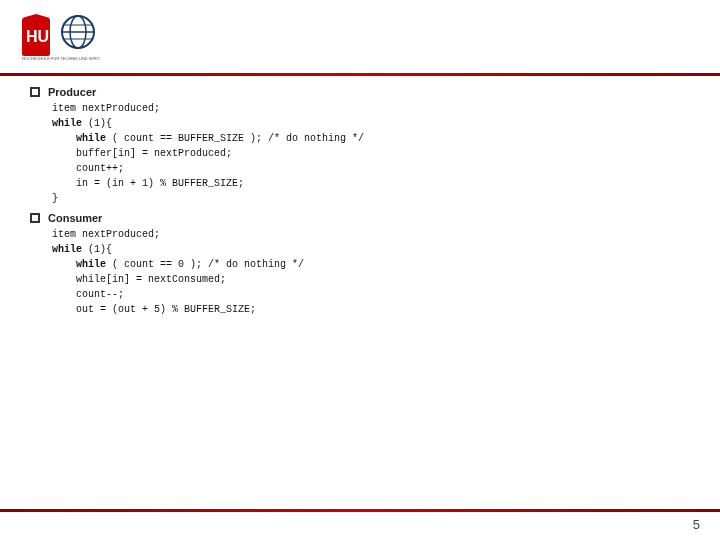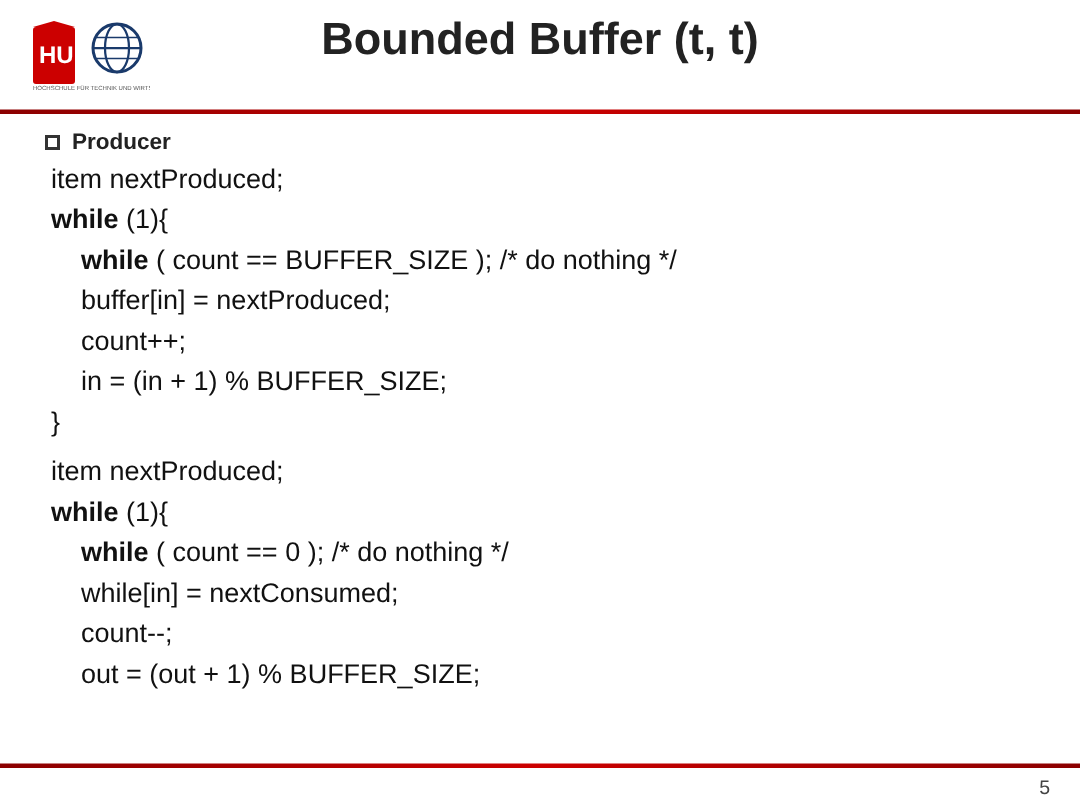--- a/index.html
+++ b/index.html
@@ -70,30 +70,30 @@
     }
     .bullet {
       width: 10px;
       height: 10px;
       border: 2px solid #333;
       background: #fff;
       display: inline-block;
       flex-shrink: 0;
     }
     .section-label {
-      font-size: 15px;
+      font-size: 11px;
       font-weight: bold;
       color: #222;
       font-family: Arial, sans-serif;
     }
     .code-block {
-      font-family: Liberation Sans, sans-serif;
-      font-size: 18px;
+      font-family: Liberation Mono, monospace;
+      font-size: 10px;
       color: #111;
-      margin-left: 4px;
+      margin-left: 22px;
       line-height: 1.5;
       white-space: pre;
     }
     .code-block .kw {
       font-weight: bold;
     }
     .page-number {
       position: absolute;
       bottom: 8px;
       right: 20px;
@@ -117,23 +117,20 @@
         <circle cx="58" cy="22" r="16" fill="none" stroke="#1a3a6b" stroke-width="2"></circle>
         <ellipse cx="58" cy="22" rx="8" ry="16" fill="none" stroke="#1a3a6b" stroke-width="1.5"></ellipse>
         <line x1="42" y1="22" x2="74" y2="22" stroke="#1a3a6b" stroke-width="1.5"></line>
         <line x1="44" y1="15" x2="72" y2="15" stroke="#1a3a6b" stroke-width="1"></line>
         <line x1="44" y1="29" x2="72" y2="29" stroke="#1a3a6b" stroke-width="1"></line>
 
         <text x="2" y="50" font-family="Arial" font-size="4" fill="#555">HOCHSCHULE FÜR TECHNIK UND WIRTSCHAFT</text>
       </svg>
     </div>
   </div>
-  <div class="title-area">
-    <span class="slide-title">Bounded Buffer (t, t)</span>
-  </div>
 </div>
 
 <div class="divider-top"></div>
 
 <div class="content">
 
   <div class="section">
     <div class="section-header">
       <span class="bullet"></span>
       <span class="section-label">Producer</span>
@@ -141,25 +138,29 @@
     <div class="code-block"><span>item nextProduced;</span>
 <span><span class="kw">while</span> (1){</span>
 <span>    <span class="kw">while</span> ( count == BUFFER_SIZE ); /* do nothing */</span>
 <span>    buffer[in] = nextProduced;</span>
 <span>    count++;</span>
 <span>    in = (in + 1) % BUFFER_SIZE;</span>
 <span>}</span></div>
   </div>
 
   <div class="section">
+    <div class="section-header">
+      <span class="bullet"></span>
+      <span class="section-label">Consumer</span>
+    </div>
     <div class="code-block"><span>item nextProduced;</span>
 <span><span class="kw">while</span> (1){</span>
 <span>    <span class="kw">while</span> ( count == 0 ); /* do nothing */</span>
 <span>    while[in] = nextConsumed;</span>
 <span>    count--;</span>
-<span>    out = (out + 1) % BUFFER_SIZE;</span></div>
+<span>    out = (out + 5) % BUFFER_SIZE;</span></div>
   </div>
 
 </div>
 
 <div class="divider-bottom"></div>
 
 <div class="page-number">5</div>
 
 </body></html>

